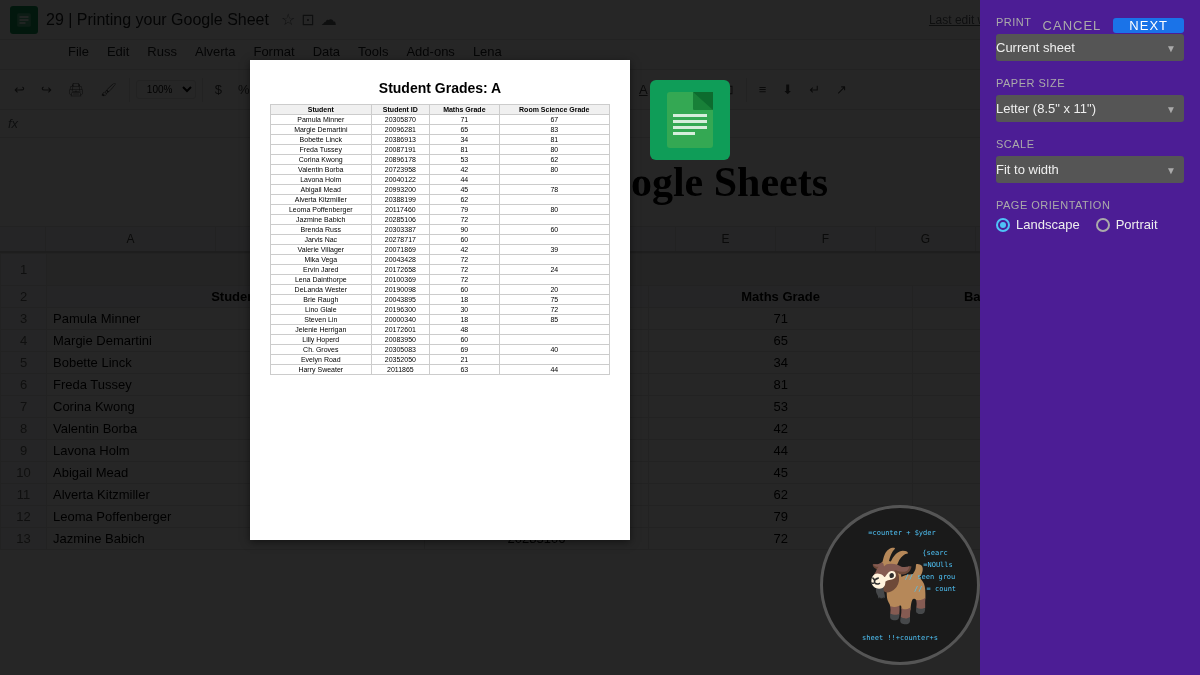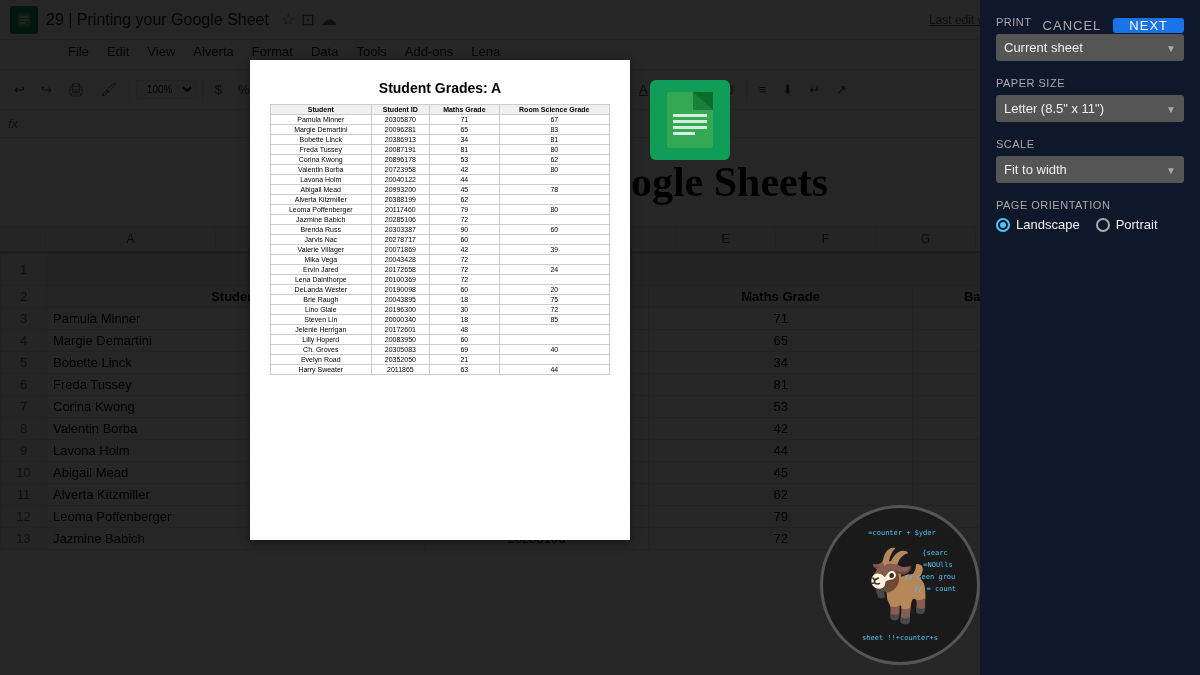--- a/index.html
+++ b/index.html
@@ -220,35 +220,35 @@
     .paper-table th, .paper-table td {
       border: 1px solid #ccc;
       padding: 1px 2px;
       text-align: center;
     }
     .paper-table th { background: #f0f0f0; font-weight: 700; }
 
     
     #print-settings {
       width: 220px;
-      background: #0f172a;
+      background: #4c1d95;
       color: #eee;
       padding: 16px;
       font-size: 13px;
       overflow-y: auto;
     }
 
     .settings-section { margin-bottom: 16px; }
     .settings-label { font-size: 11px; color: #aaa; margin-bottom: 6px; text-transform: uppercase; letter-spacing: 0.5px; }
     .settings-select {
       width: 100%;
       background: #555;
       color: #eee;
       border: none;
-      padding: 6px 8px;
+      padding: 6px 0;
       border-radius: 3px;
       font-size: 13px;
       appearance: none;
       cursor: pointer;
     }
     .settings-select-wrapper {
       position: relative;
     }
     .settings-select-wrapper::after {
       content: '▼';
@@ -323,21 +323,21 @@
     <span data-name="star-icon">☆</span>
     <span data-name="folder-icon">⊡</span>
     <span data-name="cloud-icon">☁</span>
   </div>
   <span class="last-edit" data-name="last-edit-text">Last edit was made 6 days ago by Yagisan Atode</span>
 </div>
 
 <div id="menubar" data-name="menubar">
   <span class="menu-item" data-name="menu-file">File</span>
   <span class="menu-item" data-name="menu-edit">Edit</span>
-  <span class="menu-item" data-name="menu-view">View</span>
+  <span class="menu-item" data-name="menu-view">Russ</span>
   <span class="menu-item" data-name="menu-insert">Alverta</span>
   <span class="menu-item" data-name="menu-format">Format</span>
   <span class="menu-item" data-name="menu-data">Data</span>
   <span class="menu-item" data-name="menu-tools">Tools</span>
   <span class="menu-item" data-name="menu-addons">Add-ons</span>
   <span class="menu-item" data-name="menu-help">Lena</span>
 </div>
 
 <div id="toolbar" data-name="toolbar">
   <button class="toolbar-btn" data-name="undo-button">↩</button>

